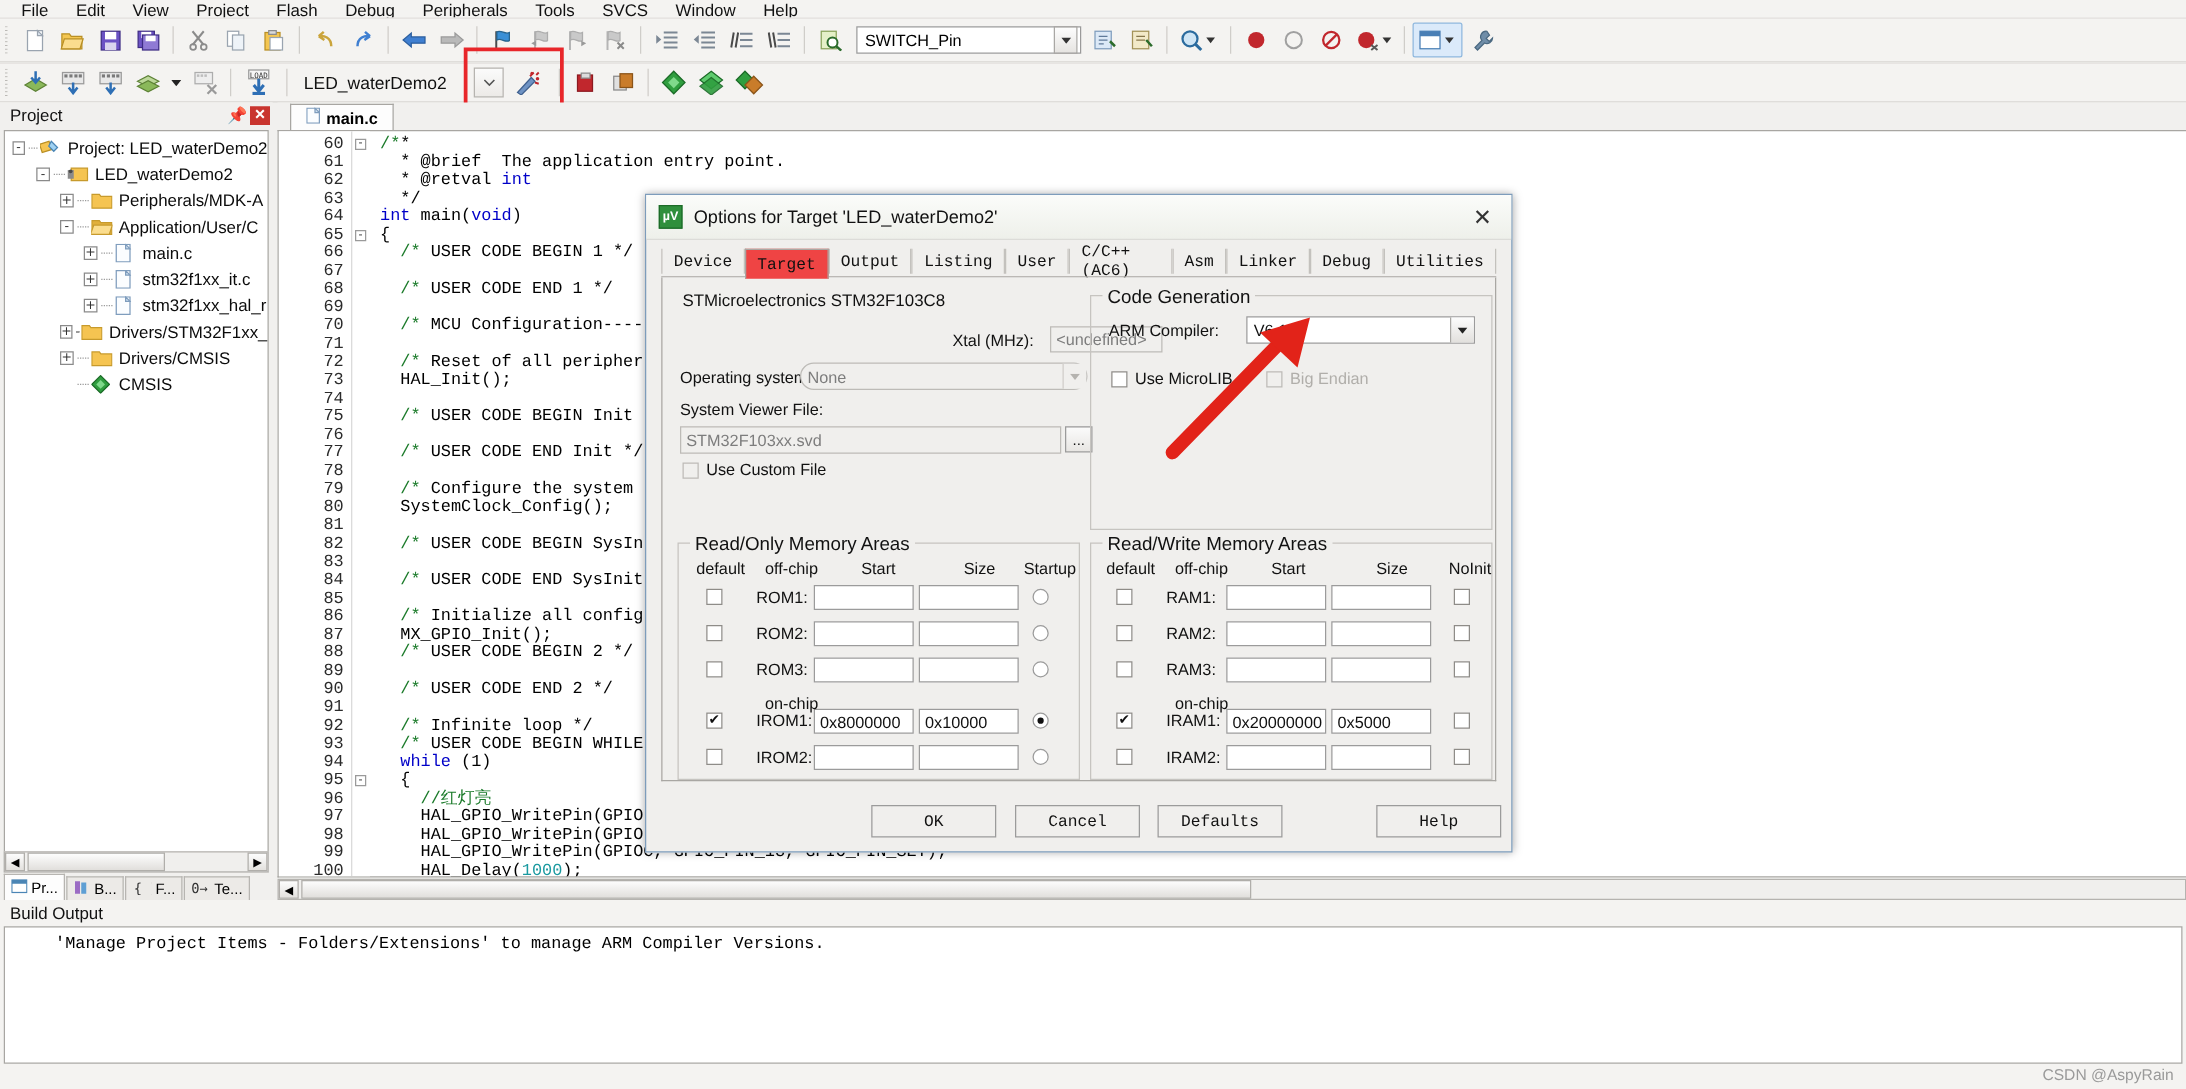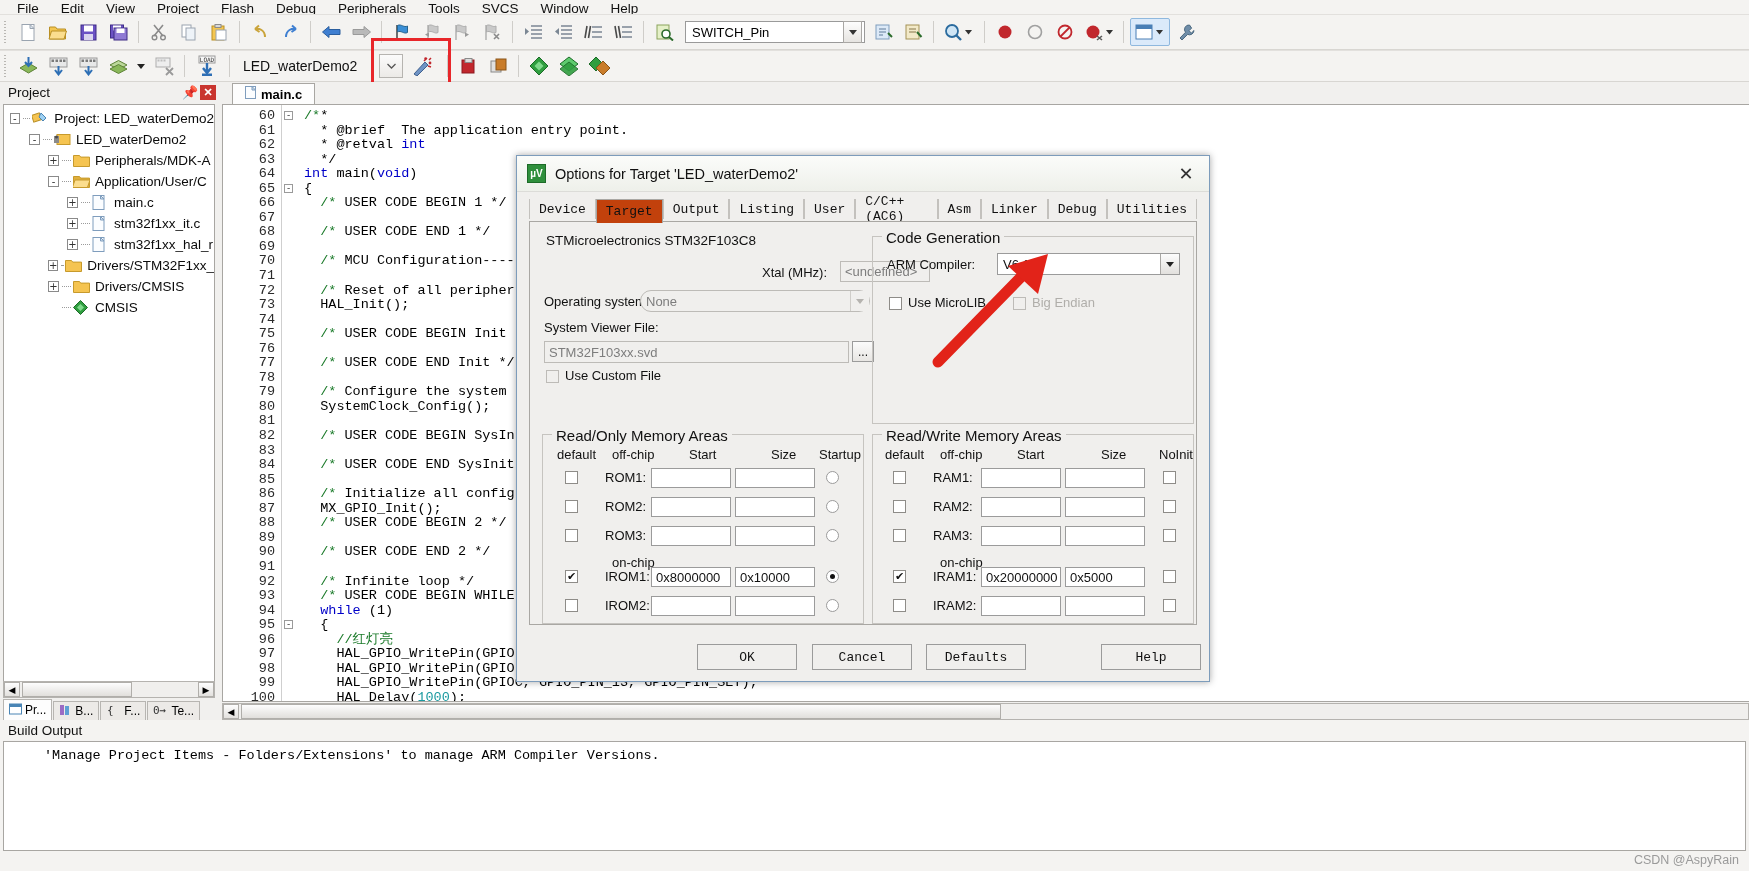--- a/index.html
+++ b/index.html
@@ -107,21 +107,21 @@
            align-items:center;justify-content:center;color:#fff;font-size:10px;font-weight:bold;
            margin-right:9px;flex:none;}
   .dlg-title .t{font-size:14.5px;color:#111;}
   .dlg-close{margin-left:auto;width:34px;height:28px;display:flex;align-items:center;justify-content:center;
              font-size:18px;color:#333;}
 
   .tabs{position:absolute;left:12px;top:43px;right:12px;height:22px;display:flex;align-items:flex-start;
         font-family:"Liberation Mono","DejaVu Sans Mono",monospace;font-size:13px;}
   .tab{height:20px;padding:0 9px;display:flex;align-items:center;background:#f0efed;
        border-left:1px solid #c3c1bd;border-right:1px solid #c3c1bd;box-sizing:border-box;color:#111;}
-  .tab.sel{height:24px;background:#c2410c;border:1px solid #a9a7a3;border-bottom:none;
+  .tab.sel{height:24px;background:#ef4444;border:1px solid #a9a7a3;border-bottom:none;
            margin-bottom:-1px;font-weight:normal;z-index:2;position:relative;}
   .tabline{position:absolute;left:12px;top:65px;right:12px;height:1px;background:#a9a7a3;}
   .dlg-body{position:absolute;left:12px;top:66px;right:12px;bottom:56px;background:#f0efed;
             border:1px solid #a9a7a3;border-top:none;box-sizing:border-box;}
 
   .grp{position:absolute;border:1px solid #c6c4c0;box-sizing:border-box;}
   .grp > .lg{position:absolute;top:-8px;left:9px;background:#f0efed;padding:0 4px;font-size:15px;color:#111;}
 
   .lbl{position:absolute;font-size:13px;color:#111;white-space:nowrap;}
   .fld{position:absolute;background:#fff;border:1px solid #9b9b9b;box-sizing:border-box;

